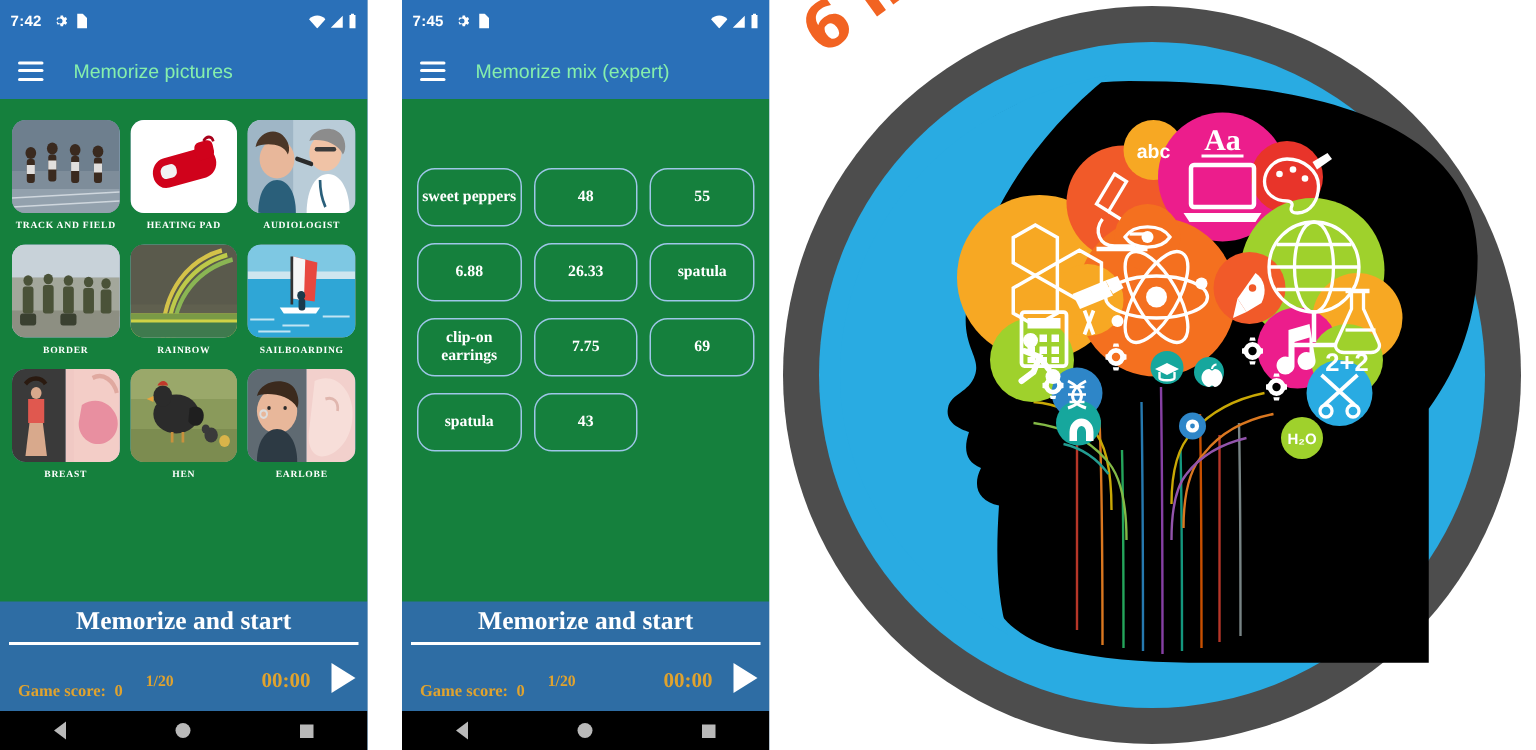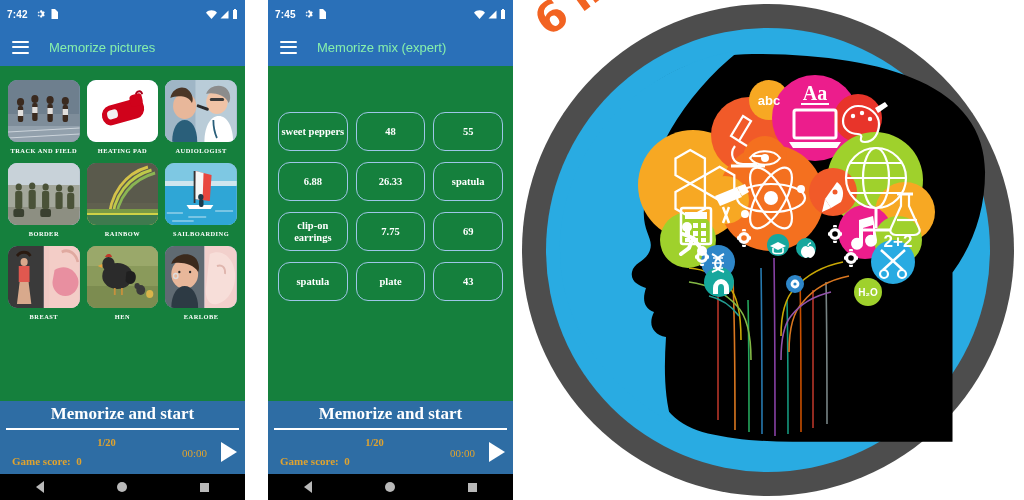--- a/index.html
+++ b/index.html
@@ -90,33 +90,33 @@
   
   .bottom { flex: 0 0 auto; background:#2e6da4; padding-bottom: 0; }
   .memorize-title {
     text-align:center; color:#ffffff;
     font-family:"Liberation Serif", serif; font-weight:bold;
     font-size: 17px; padding: 3px 0 4px 0;
   }
   .divider { height: 2px; background:#ffffff; margin: 0 6px; }
   .scorearea { position: relative; height: 44px; }
   .progress-label {
-    position:absolute; left:0; right:42px; top: 7px;
+    position:absolute; left:0; right:42px; top: 19px;
     text-align:center; color:#e0a32e; font-family:"Liberation Serif", serif;
     font-weight:bold; font-size: 10.5px; padding-left: 10px;
   }
   .gamescore {
     position:absolute; left:12px; top: 25px;
     color:#e0a32e; font-family:"Liberation Serif", serif;
     font-weight:bold; font-size: 11px;
   }
   .timer {
     position:absolute; right: 38px; top: 17px;
     color:#e0a32e; font-family:"Liberation Serif", serif;
-    font-weight:normal; font-size: 11px;
+    font-weight:bold; font-size: 14px;
   }
   .playbtn {
     position:absolute; right: 8px; top: 12px;
     width: 0; height: 0;
     border-left: 16px solid #ffffff;
     border-top: 10px solid transparent;
     border-bottom: 10px solid transparent;
     cursor:pointer;
   }
 
@@ -435,21 +435,20 @@
         <div class="tile">sweet peppers</div>
         <div class="tile">48</div>
         <div class="tile">55</div>
         <div class="tile">6.88</div>
         <div class="tile">26.33</div>
         <div class="tile">spatula</div>
         <div class="tile">clip-on earrings</div>
         <div class="tile">7.75</div>
         <div class="tile">69</div>
         <div class="tile">spatula</div>
-        <div class="tile">plate</div>
         <div class="tile">43</div>
       </div>
     </div>
 
     <div class="bottom">
       <div class="memorize-title">Memorize and start</div>
       <div class="divider"></div>
       <div class="scorearea">
         <div class="progress-label">1/20</div>
         <div class="gamescore">

